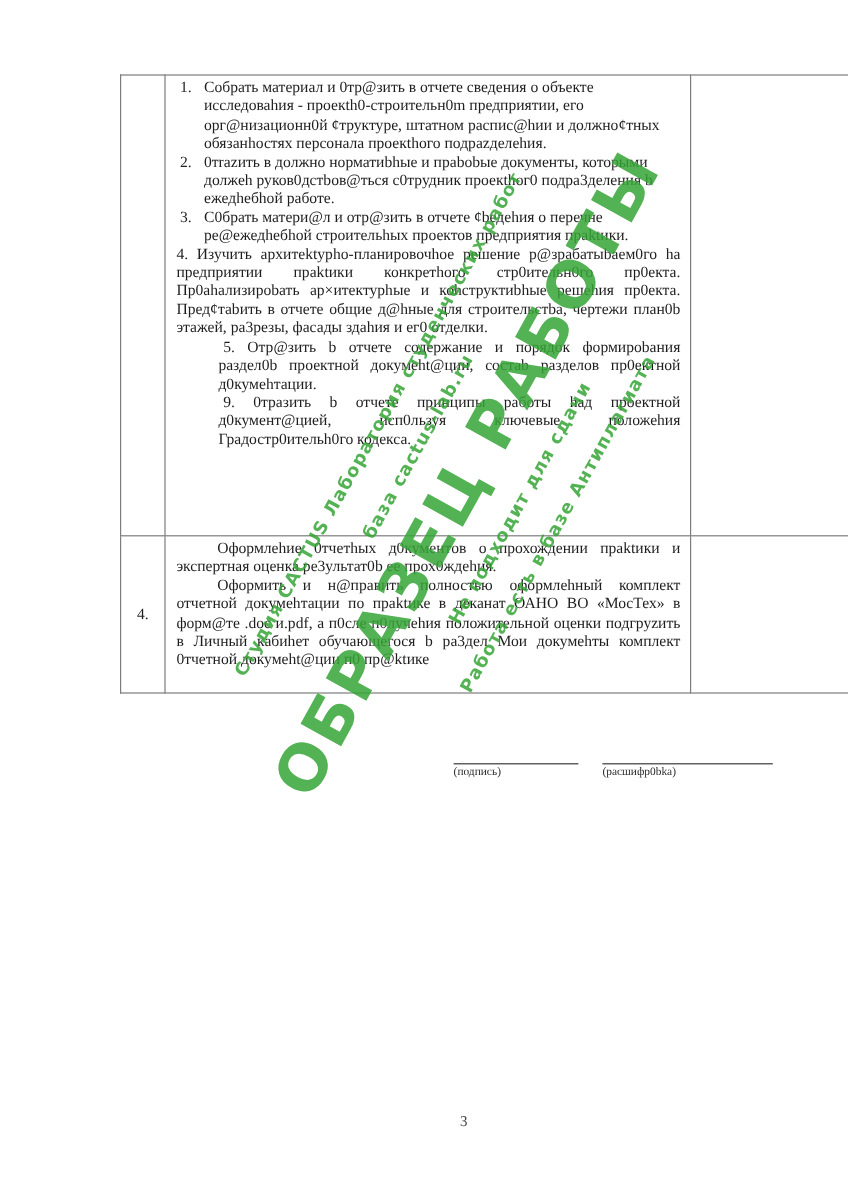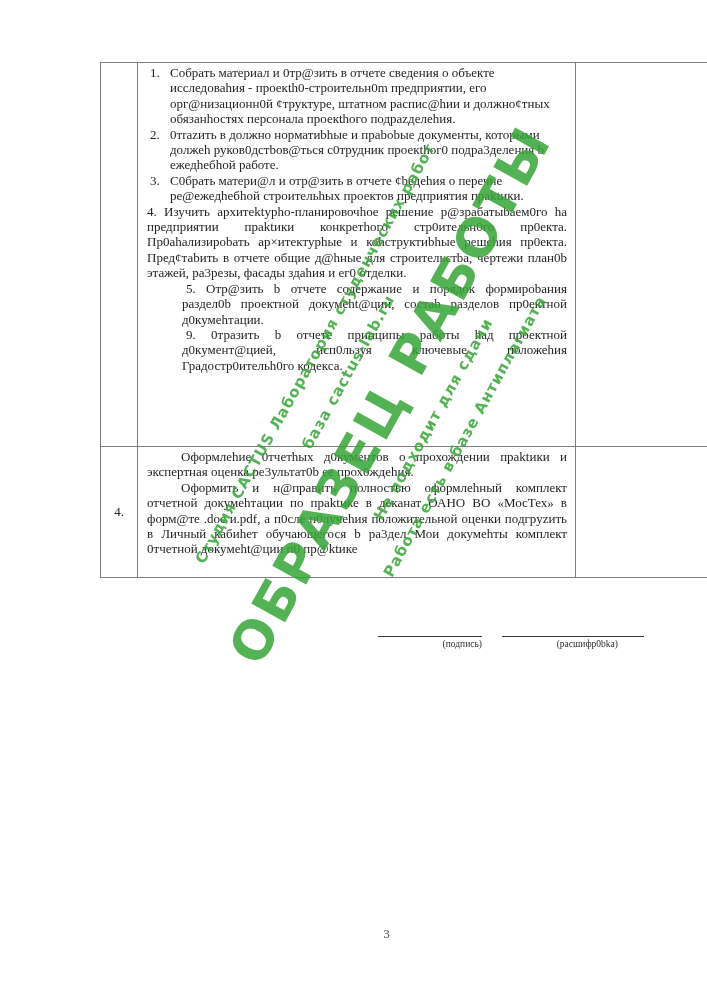--- a/index.html
+++ b/index.html
@@ -33,23 +33,23 @@
   .para{margin:0;text-align:justify;}
   .para.ind{text-indent:4px;margin-left:35px;}
   .bold-head{margin:0;text-align:justify;font-weight:normal;text-indent:34px;}
   .body-par{margin:0;text-align:justify;text-indent:34px;}
 
   
   .sig-text{position:absolute;left:100px;top:620px;font-size:13.5px;}
   .sig-blank{position:absolute;top:622px;height:14px;border-bottom:1px solid #3a3a3a;}
   .sig-blank.b1{left:378px;width:104px;}
   .sig-blank.b2{left:502px;width:142px;}
-  .sig-label{position:absolute;top:639px;font-size:9.5px;color:#2c2c2c;text-align:right;}
+  .sig-label{position:absolute;top:639px;font-size:9.5px;color:#2c2c2c;text-align:left;}
   .sig-label.l1{left:378px;width:104px;}
-  .sig-label.l2{left:476px;width:142px;font-family:Liberation Serif, serif;}
+  .sig-label.l2{left:502px;width:142px;font-family:Liberation Serif, serif;}
 
   .page-num{
     position:absolute;left:100px;top:927px;width:573px;
     text-align:center;font-size:12.5px;color:#444;
   }
 
   
   .watermark{
     position:absolute;left:390px;top:395px;width:0;height:0;
     z-index:5;pointer-events:none;

